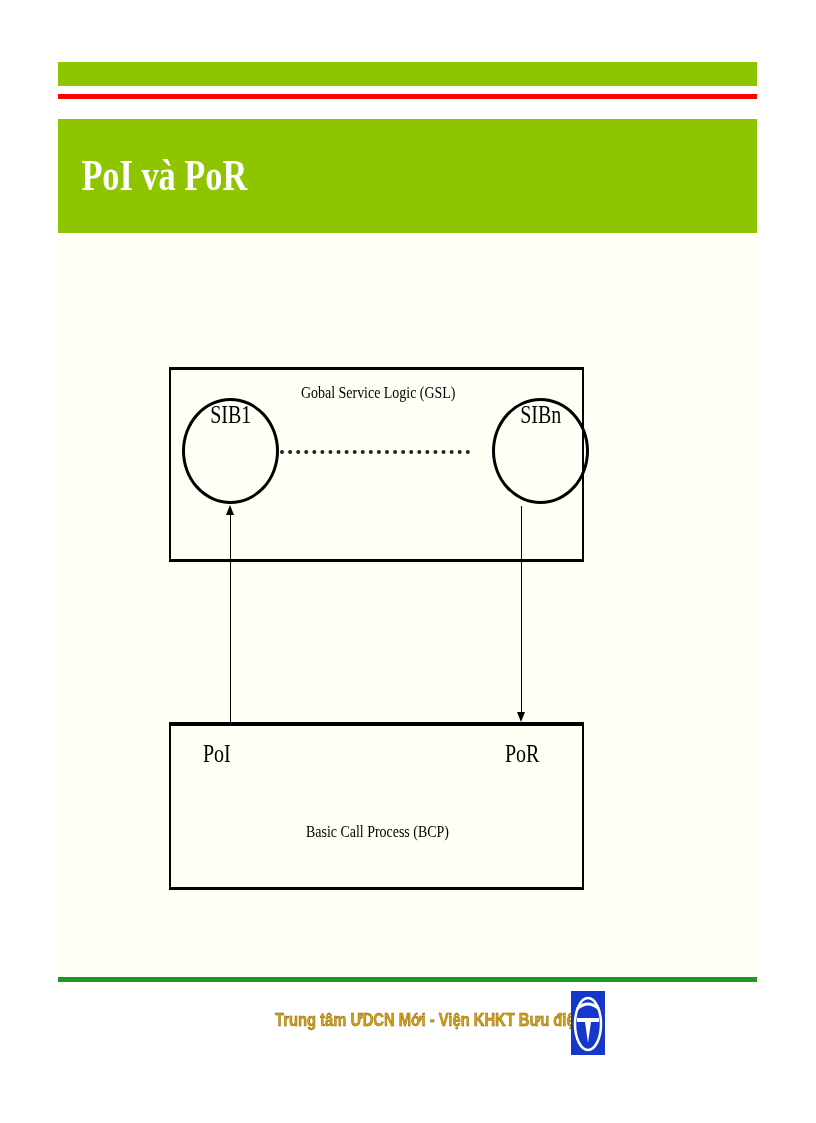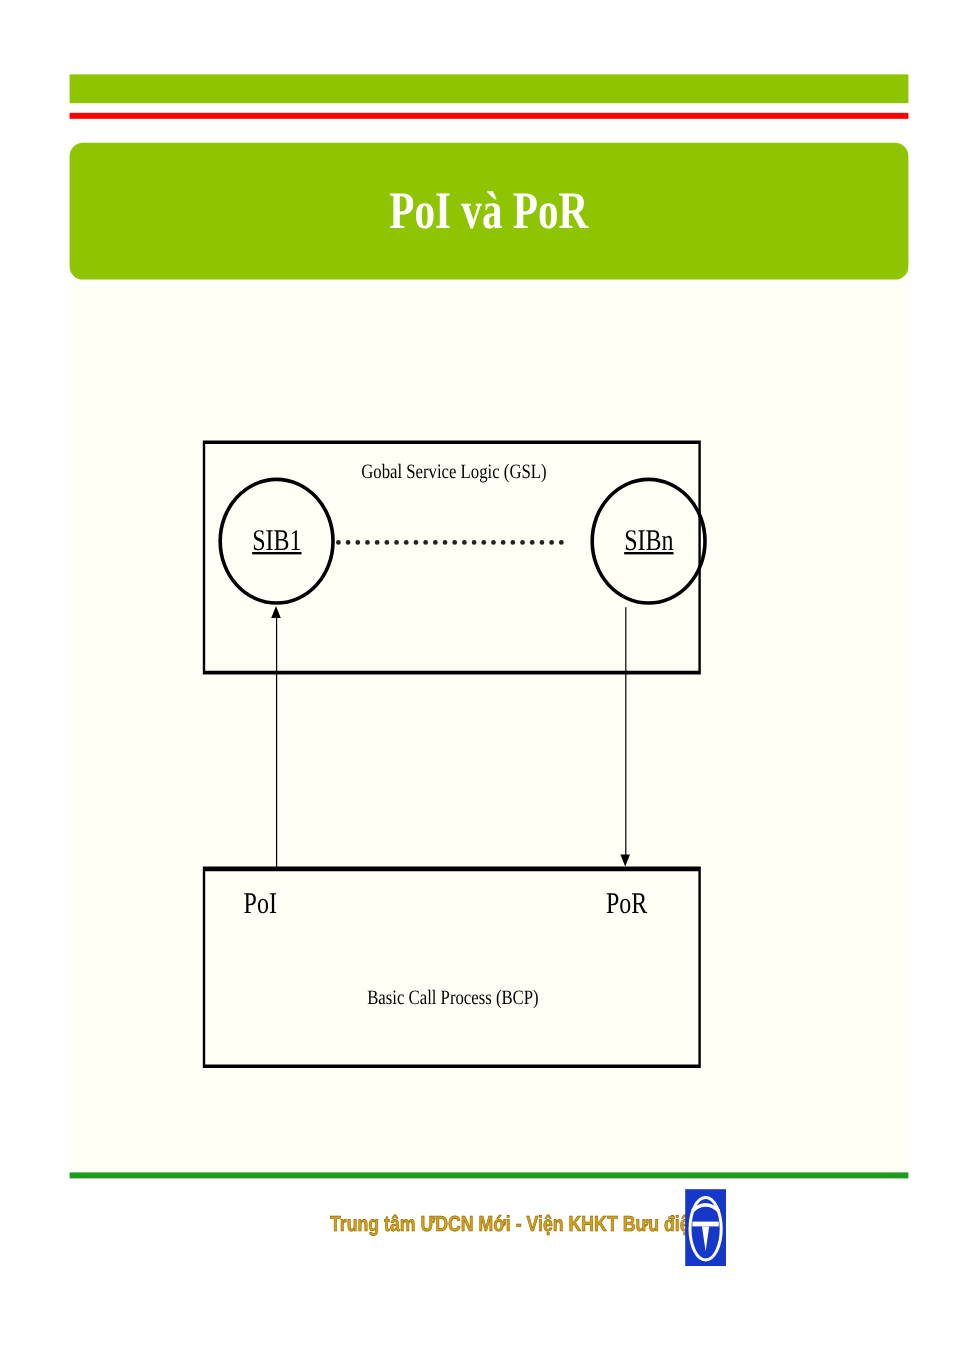--- a/index.html
+++ b/index.html
@@ -16,21 +16,21 @@
     position: absolute; left: 58px; top: 62px; width: 699px; height: 24px;
     background: #8fc400;
   }
   .red-line {
     position: absolute; left: 58px; top: 94px; width: 699px; height: 5px;
     background: #ff0000;
   }
   .title-band {
     position: absolute; left: 58px; top: 119px; width: 699px; height: 114px;
     background: #8fc400;
-    display: flex; align-items: center; justify-content: center; border-radius: 11px;
+    display: flex; align-items: center; justify-content: flex-start;
   }
   .title-text {
     color: #ffffff; font-weight: bold; font-size: 44px;
     font-family: "Liberation Serif", serif;
     transform: scaleX(0.78); letter-spacing: 0px;
     margin-top: -2px;
   }
   .box {
     position: absolute; border: 2px solid #000; box-sizing: border-box;
   }
@@ -39,21 +39,21 @@
   .label {
     position: absolute; color: #000; white-space: nowrap;
     font-family: "Liberation Serif", serif;
     transform-origin: left top;
   }
   .gsl-label { left: 301px; top: 383px; font-size: 17px; transform: scaleX(0.82); }
   .bcp-label { left: 306px; top: 822px; font-size: 17px; transform: scaleX(0.82); }
   .node {
     position: absolute; width: 97px; height: 106px; border: 3px solid #000;
     border-radius: 50%; box-sizing: border-box; background: transparent;
-    display: flex; align-items: center; justify-content: center; text-decoration: underline;
+    display: flex; justify-content: center;
   }
   .node span { font-size: 25px; transform: scaleX(0.8); display: inline-block; }
   .sib1 { left: 182px; top: 398px; }
   .sibn { left: 492px; top: 398px; }
   .dotted {
     position: absolute; left: 280px; top: 450px; width: 190px; height: 0;
     border-top: 4px dotted #222;
   }
   .vline { position: absolute; width: 1px; background: #000; }
   .arrow-up-line { left: 230px; top: 512px; height: 211px; }

